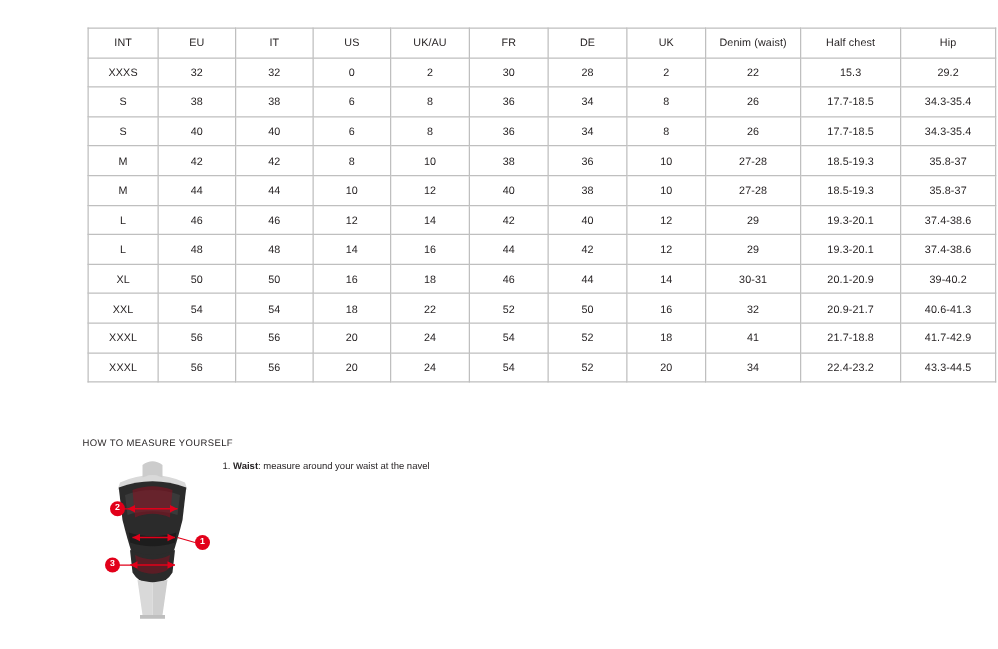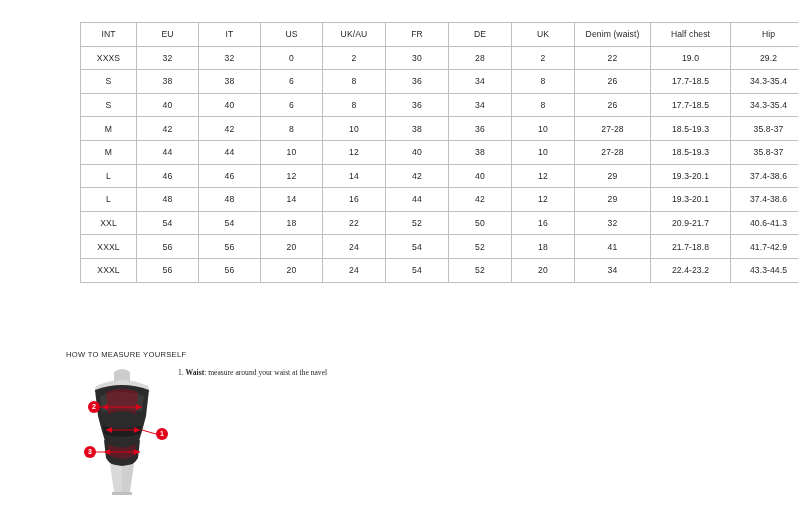--- a/index.html
+++ b/index.html
@@ -16,21 +16,21 @@
   }
   .page {
     position: relative;
     width: 798px;
     height: 519px;
   }
 
   
   .size-table-wrap {
     position: absolute;
-    left: 80px;
+    left: 70px;
     top: 22px;
     width: 666px;
   }
   table.size-table {
     border-collapse: collapse;
     width: 666px;
     table-layout: fixed;
   }
   table.size-table td,
   table.size-table th {
@@ -75,21 +75,20 @@
     left: 178px;
     top: 368px;
     width: 420px;
   }
   .instruction {
     font-size: 7.6px;
     line-height: 1.35;
     color: #231f20;
     margin-bottom: 15px;
     white-space: nowrap;
-    font-family: Liberation Serif, serif;
   }
   .instruction .num { }
   .instruction .term {
     font-weight: bold;
   }
 
   
   .figure {
     position: absolute;
     left: 62px;
@@ -154,21 +153,21 @@
         <tr>
           <td>XXXS</td>
           <td>32</td>
           <td>32</td>
           <td>0</td>
           <td>2</td>
           <td>30</td>
           <td>28</td>
           <td>2</td>
           <td>22</td>
-          <td>19.0</td>
+          <td>15.3</td>
           <td>29.2</td>
         </tr>
         <tr>
           <td>S</td>
           <td>38</td>
           <td>38</td>
           <td>6</td>
           <td>8</td>
           <td>36</td>
           <td>34</td>
@@ -236,20 +235,33 @@
           <td>14</td>
           <td>16</td>
           <td>44</td>
           <td>42</td>
           <td>12</td>
           <td>29</td>
           <td>19.3-20.1</td>
           <td>37.4-38.6</td>
         </tr>
         <tr>
+          <td>XL</td>
+          <td>50</td>
+          <td>50</td>
+          <td>16</td>
+          <td>18</td>
+          <td>46</td>
+          <td>44</td>
+          <td>14</td>
+          <td>30-31</td>
+          <td>20.1-20.9</td>
+          <td>39-40.2</td>
+        </tr>
+        <tr>
           <td>XXL</td>
           <td>54</td>
           <td>54</td>
           <td>18</td>
           <td>22</td>
           <td>52</td>
           <td>50</td>
           <td>16</td>
           <td>32</td>
           <td>20.9-21.7</td>

